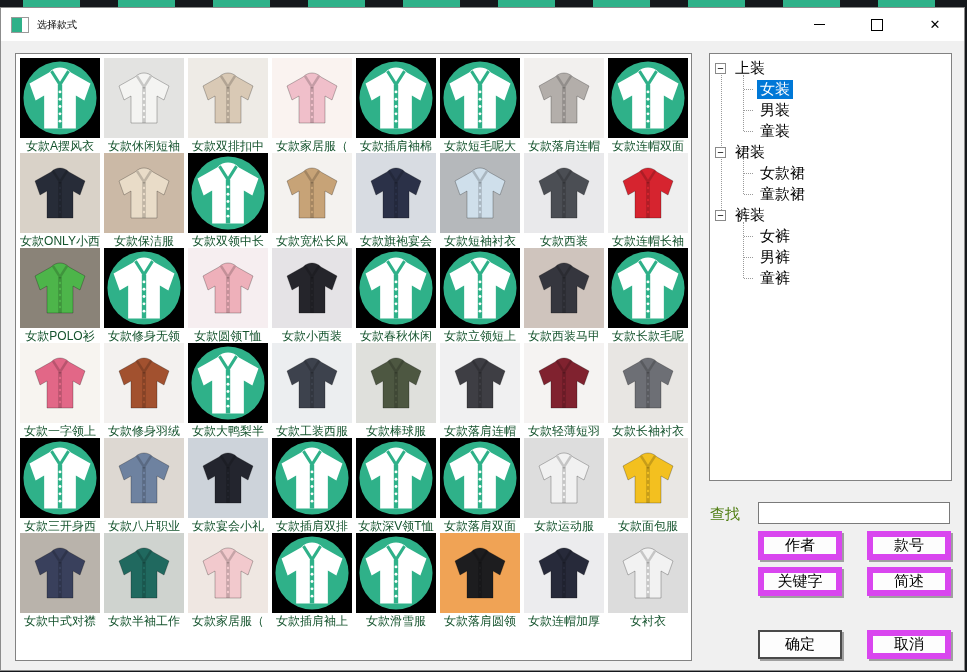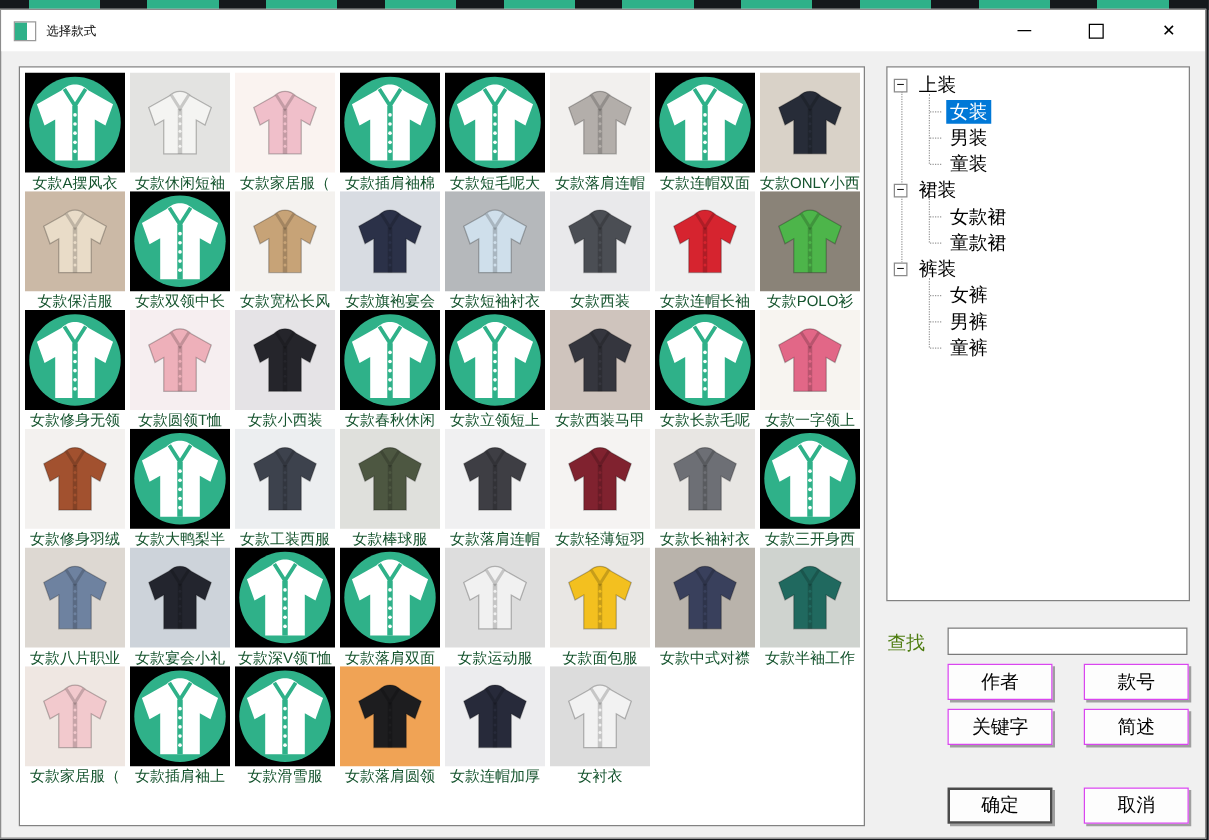--- a/index.html
+++ b/index.html
@@ -30,21 +30,21 @@
     font-size:11px;line-height:8px;text-align:center;margin:0 6px 0 3px;color:#000;}
   .tree-children{margin-left:21px;position:relative;}
   .tree-children::before{content:"";position:absolute;left:10px;top:-4px;height:calc(100% - 7px);border-left:1px dotted #9a9a9a;}
   .stub{width:9px;border-top:1px dotted #9a9a9a;margin-left:11px;margin-right:4px;}
   .tree-label{padding:0 3px;white-space:nowrap;}
   .tree-label.selected{background:#0078d7;color:#fff;}
   .find-label{position:absolute;left:709px;top:497px;font-size:15px;color:#4d7c0f;}
   .find-input{position:absolute;left:757px;top:494px;width:192px;height:22px;box-sizing:border-box;
     border:1px solid #7a7a7a;background:#fff;font-size:14px;padding:0 3px;outline:none;}
   .btn{position:absolute;width:84px;height:29px;box-sizing:border-box;background:#fdfdfd;
-    border:1px solid #d946ef;box-shadow:2px 2px 0 #9f9f9f;font-size:15px;color:#000;
+    border:6px solid #d946ef;box-shadow:2px 2px 0 #9f9f9f;font-size:15px;color:#000;
     display:flex;align-items:center;justify-content:center;cursor:default;}
   .btn-default{border:2px solid #4a4a4a;}
   .b-author{left:757px;top:523px;} .b-styleno{left:866px;top:523px;}
   .b-keyword{left:757px;top:559px;} .b-summary{left:866px;top:559px;}
   .b-ok{left:757px;top:622px;} .b-cancel{left:866px;top:622px;}
 </style>
 </head>
 <body>
 
 <div class="bg-strip"></div>
@@ -94,20 +94,35 @@
               <circle cx="32" cy="27" r="1.2" fill="#f4f4f2"></circle>
               <circle cx="32" cy="33" r="1.2" fill="#f4f4f2"></circle>
               <circle cx="32" cy="39" r="1.2" fill="#f4f4f2"></circle>
               <circle cx="32" cy="45" r="1.2" fill="#f4f4f2"></circle>
               <circle cx="32" cy="51" r="1.2" fill="#f4f4f2"></circle>
             </svg>
           </div>
           <div class="cell-label">女款休闲短袖</div>
         </div>
         <div class="cell">
+          <div class="thumb" style="background: rgb(238, 235, 230);">
+            <svg viewBox="0 0 64 64" width="64" height="64">
+              <path d="M23 11 C26 8 29 7 32 7 C35 7 38 8 41 11 L57 20 L52 34 L45 30 L45 57 L19 57 L19 30 L12 34 L7 20 Z" fill="#d9c9b5" stroke="rgba(0,0,0,0.25)" stroke-width="1"></path>
+          <path d="M25 10 L32 21 L39 10" fill="none" stroke="rgba(0,0,0,0.18)" stroke-width="2.5"></path>
+          <rect x="30.2" y="21" width="3.6" height="36" fill="rgba(0,0,0,0.18)"></rect>
+              <circle cx="32" cy="27" r="1.2" fill="#d9c9b5"></circle>
+              <circle cx="32" cy="33" r="1.2" fill="#d9c9b5"></circle>
+              <circle cx="32" cy="39" r="1.2" fill="#d9c9b5"></circle>
+              <circle cx="32" cy="45" r="1.2" fill="#d9c9b5"></circle>
+              <circle cx="32" cy="51" r="1.2" fill="#d9c9b5"></circle>
+            </svg>
+          </div>
+          <div class="cell-label">女款双排扣中</div>
+        </div>
+        <div class="cell">
           <div class="thumb" style="background: rgb(250, 243, 240);">
             <svg viewBox="0 0 64 64" width="64" height="64">
               <path d="M23 11 C26 8 29 7 32 7 C35 7 38 8 41 11 L57 20 L52 34 L45 30 L45 57 L19 57 L19 30 L12 34 L7 20 Z" fill="#f0bfca" stroke="rgba(0,0,0,0.25)" stroke-width="1"></path>
           <path d="M25 10 L32 21 L39 10" fill="none" stroke="rgba(0,0,0,0.18)" stroke-width="2.5"></path>
           <rect x="30.2" y="21" width="3.6" height="36" fill="rgba(0,0,0,0.18)"></rect>
               <circle cx="32" cy="27" r="1.2" fill="#f0bfca"></circle>
               <circle cx="32" cy="33" r="1.2" fill="#f0bfca"></circle>
               <circle cx="32" cy="39" r="1.2" fill="#f0bfca"></circle>
               <circle cx="32" cy="45" r="1.2" fill="#f0bfca"></circle>
               <circle cx="32" cy="51" r="1.2" fill="#f0bfca"></circle>
@@ -582,20 +597,36 @@
           <path d="M25 10 L32 21 L39 10" fill="none" stroke="rgba(0,0,0,0.18)" stroke-width="2.5"></path>
           <rect x="30.2" y="21" width="3.6" height="36" fill="rgba(0,0,0,0.18)"></rect>
               <circle cx="32" cy="27" r="1.2" fill="#23252e"></circle>
               <circle cx="32" cy="33" r="1.2" fill="#23252e"></circle>
               <circle cx="32" cy="39" r="1.2" fill="#23252e"></circle>
               <circle cx="32" cy="45" r="1.2" fill="#23252e"></circle>
               <circle cx="32" cy="51" r="1.2" fill="#23252e"></circle>
             </svg>
           </div>
           <div class="cell-label">女款宴会小礼</div>
+        </div>
+        <div class="cell">
+          <div class="thumb" style="background: rgb(0, 0, 0);">
+            <svg viewBox="0 0 64 64" width="78" height="78">
+       <circle cx="32" cy="32" r="30" fill="#2fb189"></circle>
+              <path d="M23 11 C26 8 29 7 32 7 C35 7 38 8 41 11 L57 20 L52 34 L45 30 L45 57 L19 57 L19 30 L12 34 L7 20 Z" fill="#ffffff" stroke="none" stroke-width="1"></path>
+          <path d="M25 10 L32 21 L39 10" fill="none" stroke="#2fb189" stroke-width="2.5"></path>
+          <rect x="30.2" y="21" width="3.6" height="36" fill="#2fb189"></rect>
+              <circle cx="32" cy="27" r="1.2" fill="#ffffff"></circle>
+              <circle cx="32" cy="33" r="1.2" fill="#ffffff"></circle>
+              <circle cx="32" cy="39" r="1.2" fill="#ffffff"></circle>
+              <circle cx="32" cy="45" r="1.2" fill="#ffffff"></circle>
+              <circle cx="32" cy="51" r="1.2" fill="#ffffff"></circle>
+            </svg>
+          </div>
+          <div class="cell-label">女款插肩双排</div>
         </div>
         <div class="cell">
           <div class="thumb" style="background: rgb(0, 0, 0);">
             <svg viewBox="0 0 64 64" width="78" height="78">
        <circle cx="32" cy="32" r="30" fill="#2fb189"></circle>
               <path d="M23 11 C26 8 29 7 32 7 C35 7 38 8 41 11 L57 20 L52 34 L45 30 L45 57 L19 57 L19 30 L12 34 L7 20 Z" fill="#ffffff" stroke="none" stroke-width="1"></path>
           <path d="M25 10 L32 21 L39 10" fill="none" stroke="#2fb189" stroke-width="2.5"></path>
           <rect x="30.2" y="21" width="3.6" height="36" fill="#2fb189"></rect>
               <circle cx="32" cy="27" r="1.2" fill="#ffffff"></circle>
               <circle cx="32" cy="33" r="1.2" fill="#ffffff"></circle>

